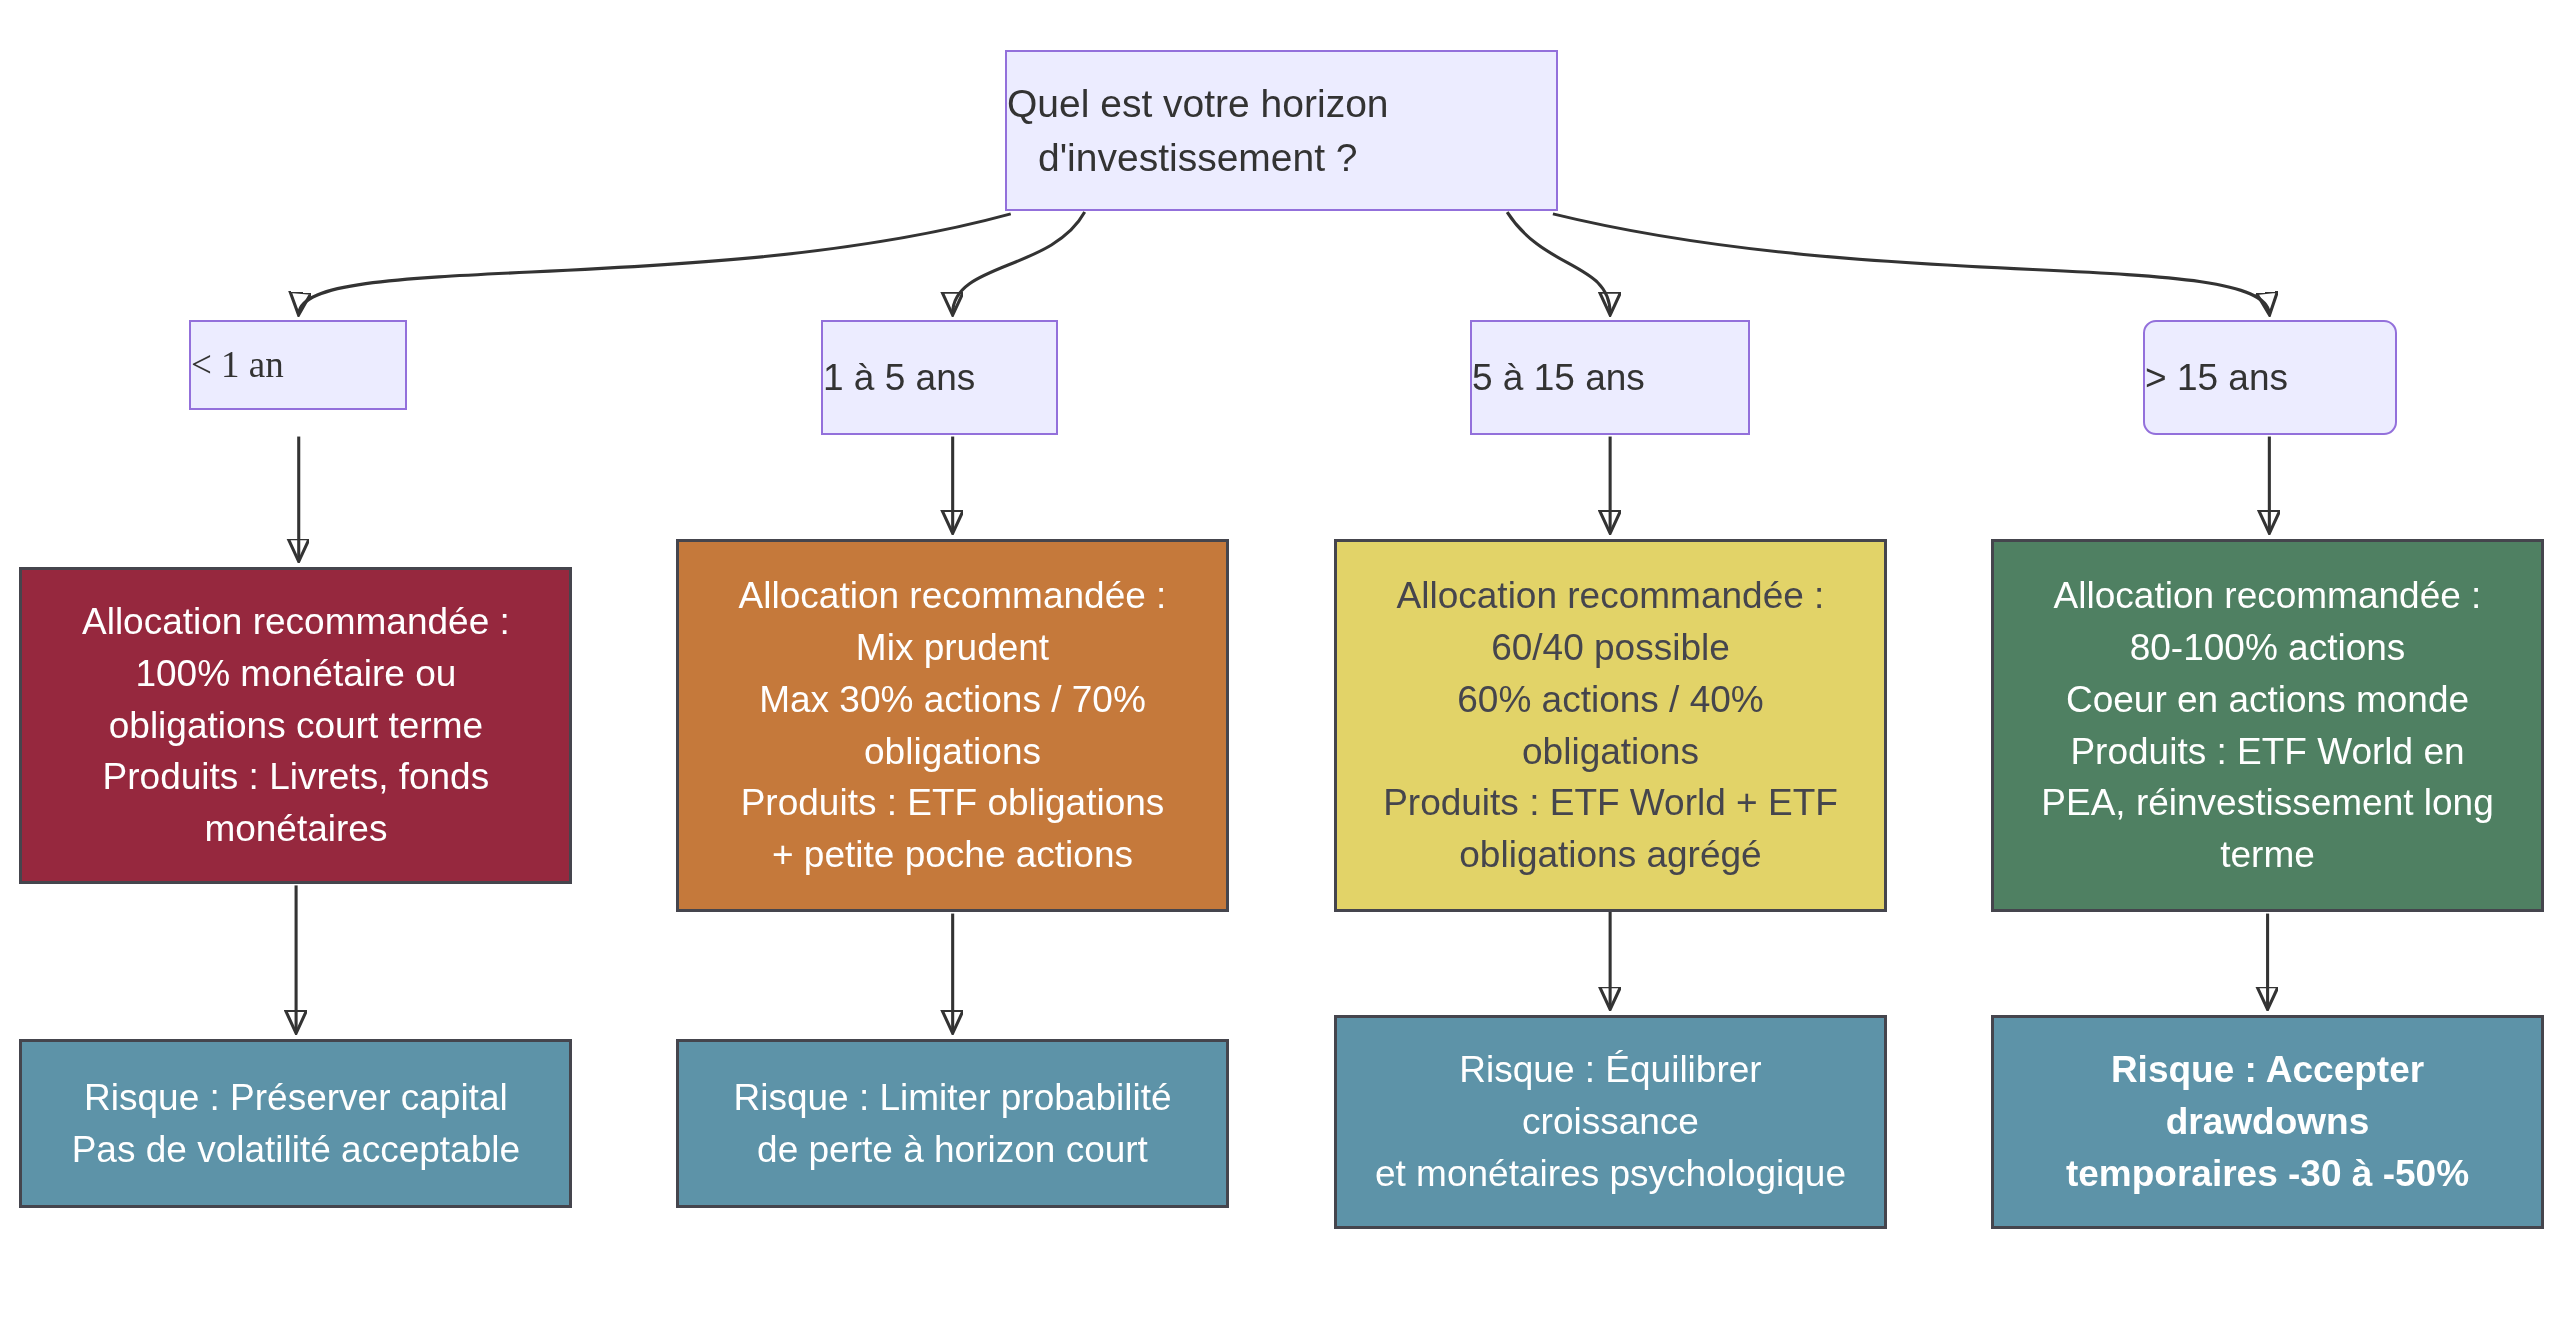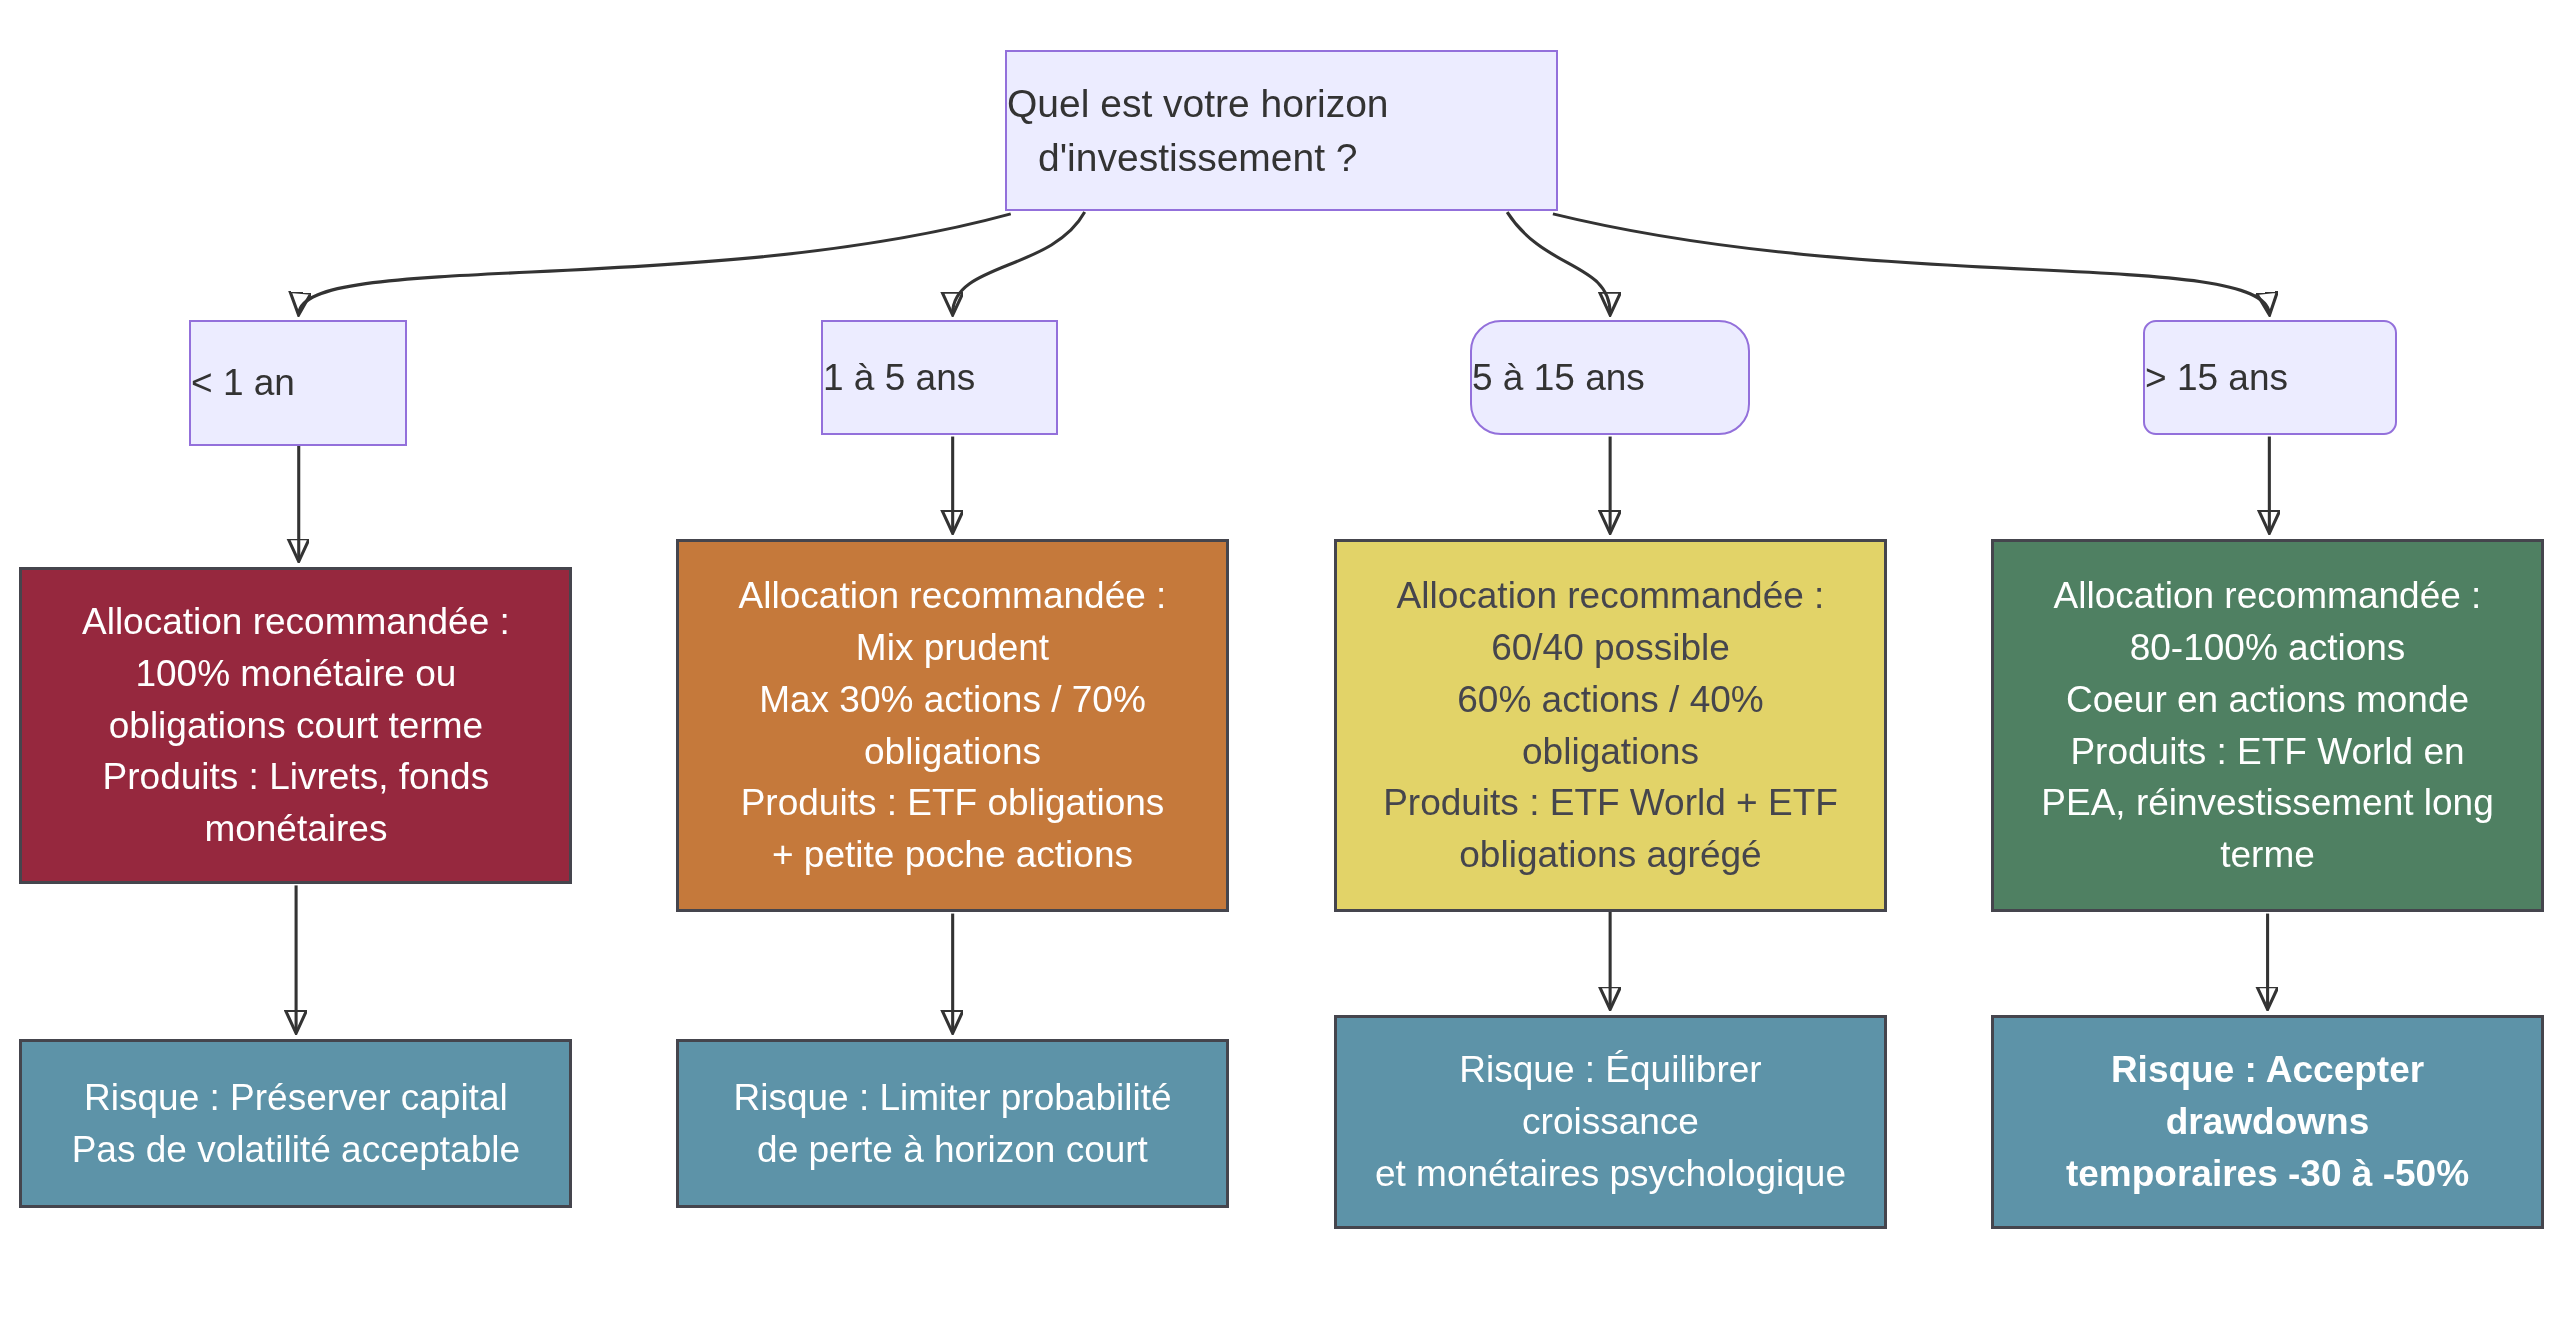--- a/index.html
+++ b/index.html
@@ -65,27 +65,27 @@
     <path d="M 1082 1038 L 1082 1172" marker-end="url(#arrow)"></path>
     <path d="M 1829 1036 L 1829 1145" marker-end="url(#arrow)"></path>
     <path d="M 2576 1038 L 2576 1145" marker-end="url(#arrow)"></path>
   </svg>
 
   <div class="node root" style="left:1005px; top:50px; width:553px; height:161px;">
     <div class="lines">Quel est votre horizon
 d'investissement ?</div>
   </div>
 
-  <div class="node" style="left:189px; top:320px; width:218px; height:126px;">
+  <div class="node" style="left:189px; top:320px; width:218px; height:90px;font-family:Liberation Serif, serif;">
     <div>&lt; 1 an</div>
   </div>
   <div class="node" style="left:821px; top:320px; width:237px; height:115px;">
     <div>1 à 5 ans</div>
   </div>
-  <div class="node" style="left:1470px; top:320px; width:280px; height:115px;border-radius:31px;">
+  <div class="node" style="left:1470px; top:320px; width:280px; height:115px;">
     <div>5 à 15 ans</div>
   </div>
   <div class="node" style="left:2143px; top:320px; width:254px; height:115px;border-radius:13px;">
     <div>&gt; 15 ans</div>
   </div>
 
   <div class="box" style="left: 19.4px; top: 567px; width: 553px; height: 317px; background-color: rgb(150, 40, 62);">
     <div class="lines">Allocation recommandée :
 100% monétaire ou
 obligations court terme

